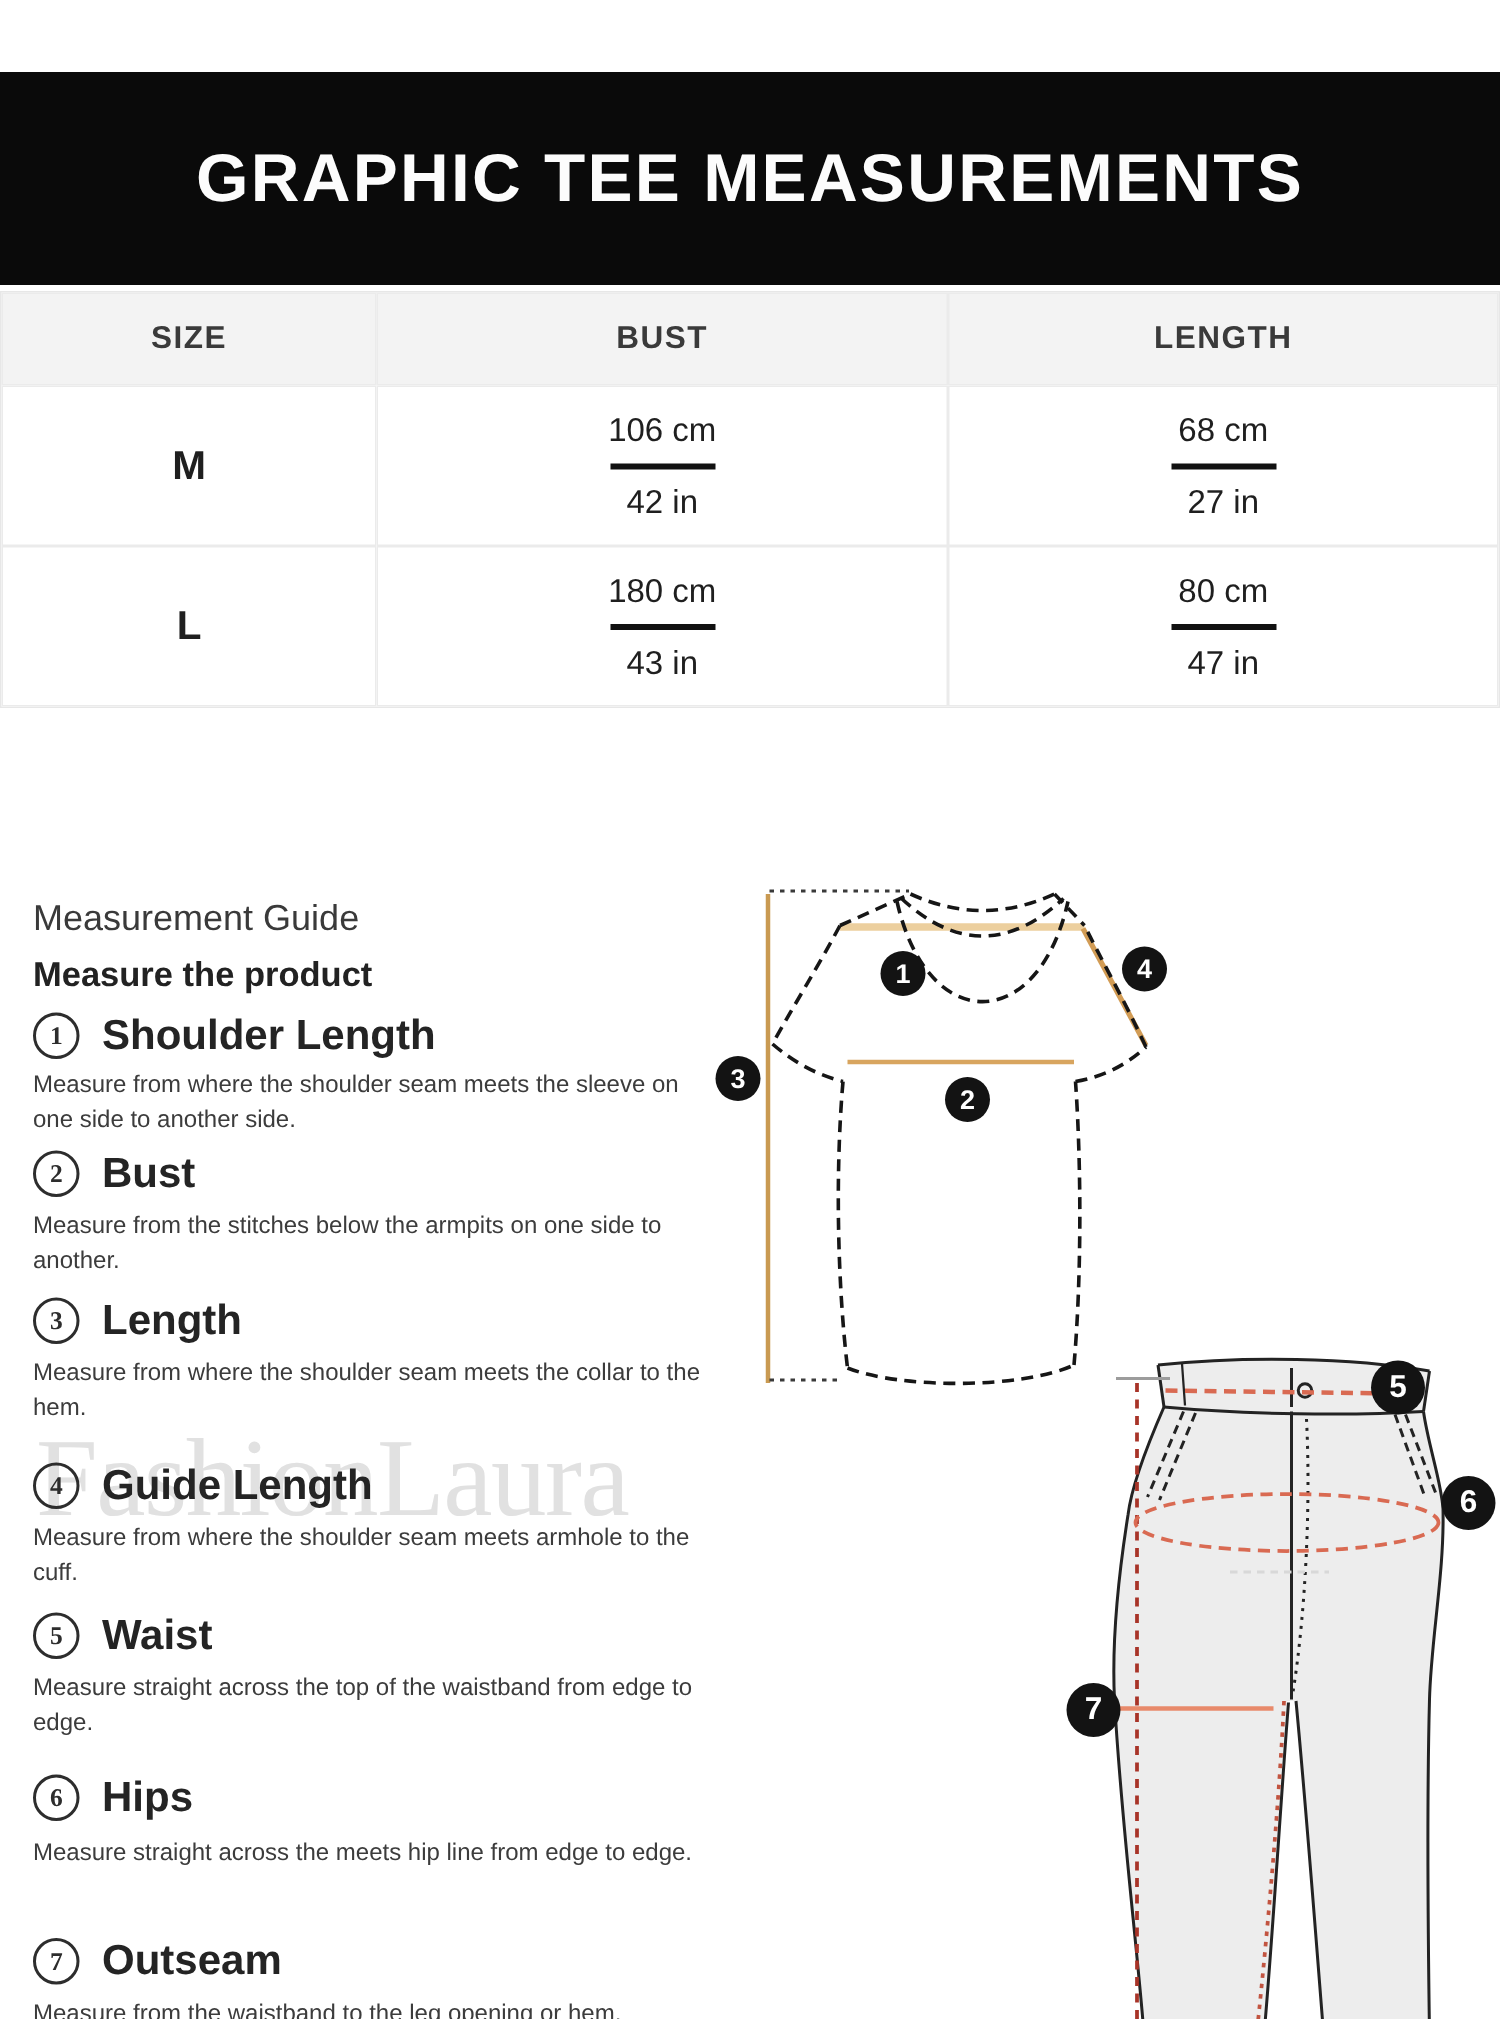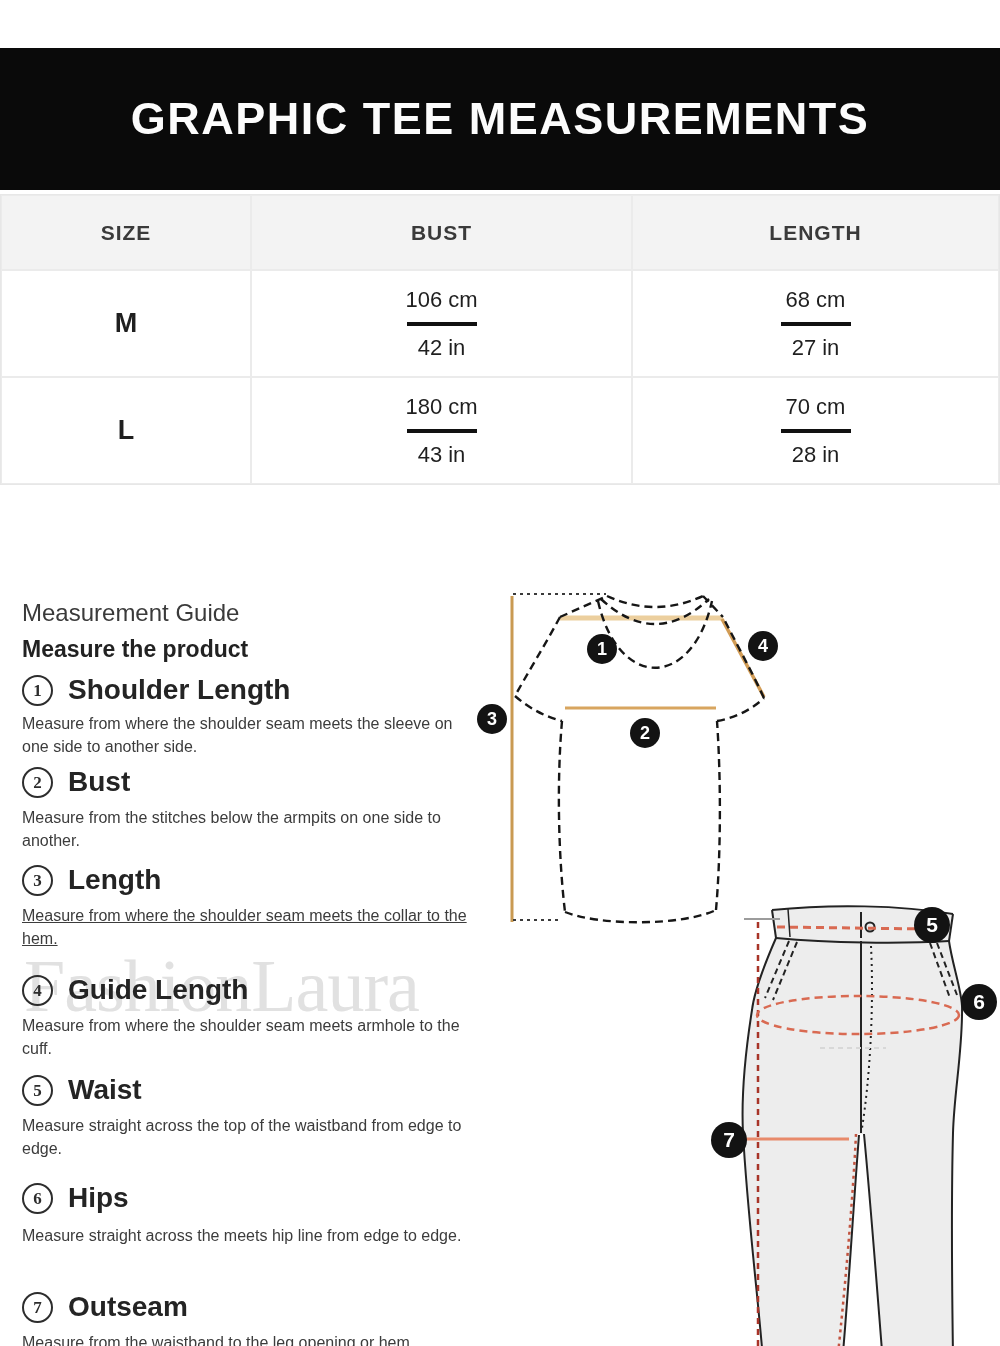--- a/index.html
+++ b/index.html
@@ -11,21 +11,21 @@
           display:flex;align-items:center;justify-content:center;}
   .banner h1{margin:0;color:#fcfcfc;font-size:45px;font-weight:700;letter-spacing:1.5px;}
 
   
   .size-table{position:absolute;left:0;top:146px;width:998px;border:1px solid #e7e7e7;
               border-collapse:collapse;}
   .tr{display:flex;}
   .tc{box-sizing:border-box;border:1px solid #ebebeb;display:flex;flex-direction:column;
       align-items:center;justify-content:center;}
   .c1{width:250px;} .c2{width:381px;} .c3{width:367px;}
-  .thead .tc{height:75px;background:#f3f3f3;}
+  .thead .tc{height:62px;background:#f3f3f3;}
   .thead .tc span{font-size:21px;font-weight:700;color:#3a3a3a;letter-spacing:1px;}
   .trow .tc{height:107px;background:#fff;}
   .size-label{font-size:27px;font-weight:700;color:#1f1f1f;}
   .mval{font-size:22px;color:#1f1f1f;}
   .mdiv{width:70px;height:4px;background:#111;margin:9px 0;}
 
   
   .abs{position:absolute;}
   .guide-title{left:22px;top:551px;font-size:24px;color:#3a3a3a;font-weight:400;}
   .guide-sub{left:22px;top:588px;font-size:23px;color:#222;font-weight:700;}
@@ -90,23 +90,23 @@
     <div class="tr trow">
       <div class="tc c1">
           <span class="size-label">L</span>
         </div>
       <div class="tc c2">
         <span class="mval">180 cm</span>
         <span class="mdiv"></span>
         <span class="mval">43 in</span>
       </div>
       <div class="tc c3">
-        <span class="mval">70 cm</span>
-        <span class="mdiv"></span>
-        <span class="mval">28 in</span>
+        <span class="mval">80 cm</span>
+        <span class="mdiv"></span>
+        <span class="mval">47 in</span>
       </div>
     </div>
   </div>
 
   <div class="abs watermark-big">FashionLaura</div>
 
   <div class="abs guide-sub">Measure the product</div>
   <div class="abs guide-title">Measurement Guide</div>
 
   <div class="abs g-head" style="top:626px;">
@@ -118,21 +118,21 @@
   <div class="abs g-head" style="top:718px;">
     <span class="circle-num">2</span>
     <span class="g-label">Bust</span>
   </div>
   <div class="abs g-desc" style="top:758px;">Measure from the stitches below the armpits on one side to another.</div>
 
   <div class="abs g-head" style="top:816px;">
     <span class="circle-num">3</span>
     <span class="g-label">Length</span>
   </div>
-  <div class="abs g-desc" style="top:856px;text-decoration:underline;">Measure from where the shoulder seam meets the collar to the hem.</div>
+  <div class="abs g-desc" style="top:856px;">Measure from where the shoulder seam meets the collar to the hem.</div>
 
   <div class="abs g-head" style="top:926px;">
     <span class="circle-num">4</span>
     <span class="g-label">Guide Length</span>
   </div>
   <div class="abs g-desc" style="top:966px;">Measure from where the shoulder seam meets armhole to the cuff.</div>
 
   <div class="abs g-head" style="top:1026px;">
     <span class="circle-num">5</span>
     <span class="g-label">Waist</span>

